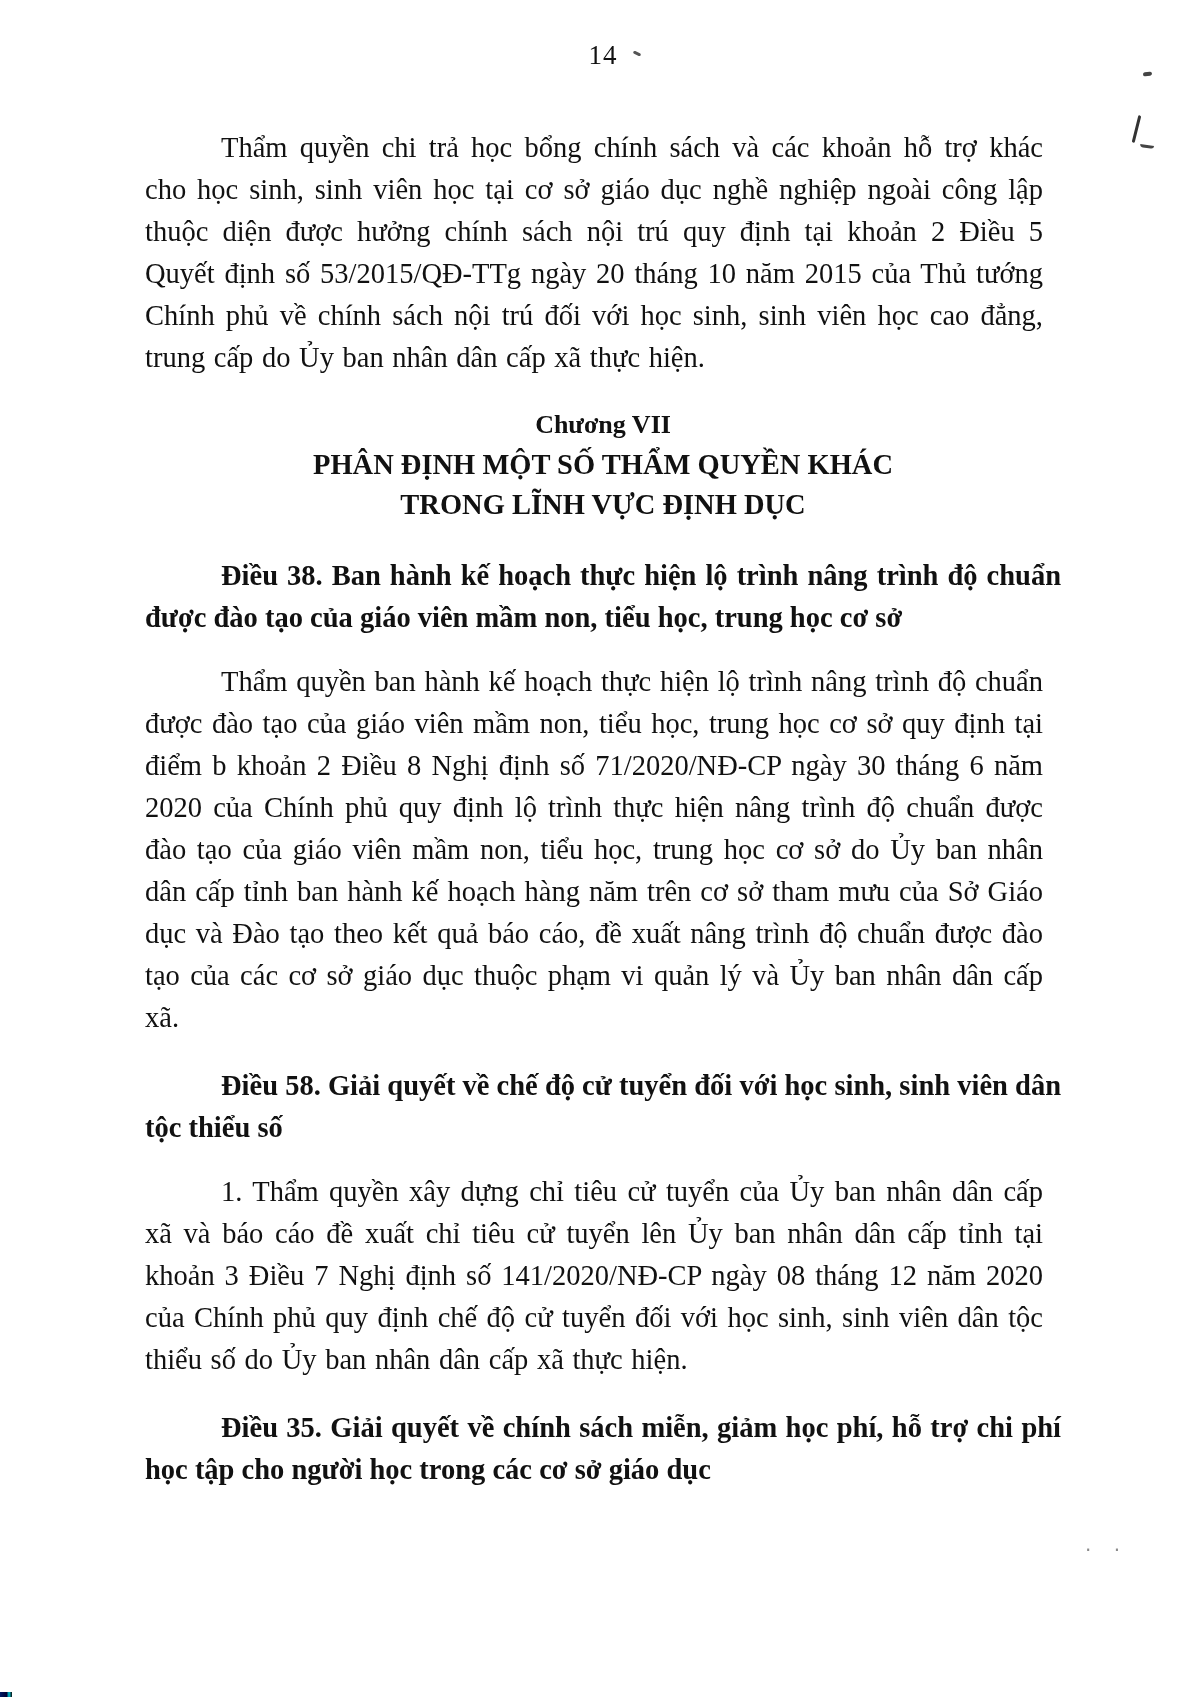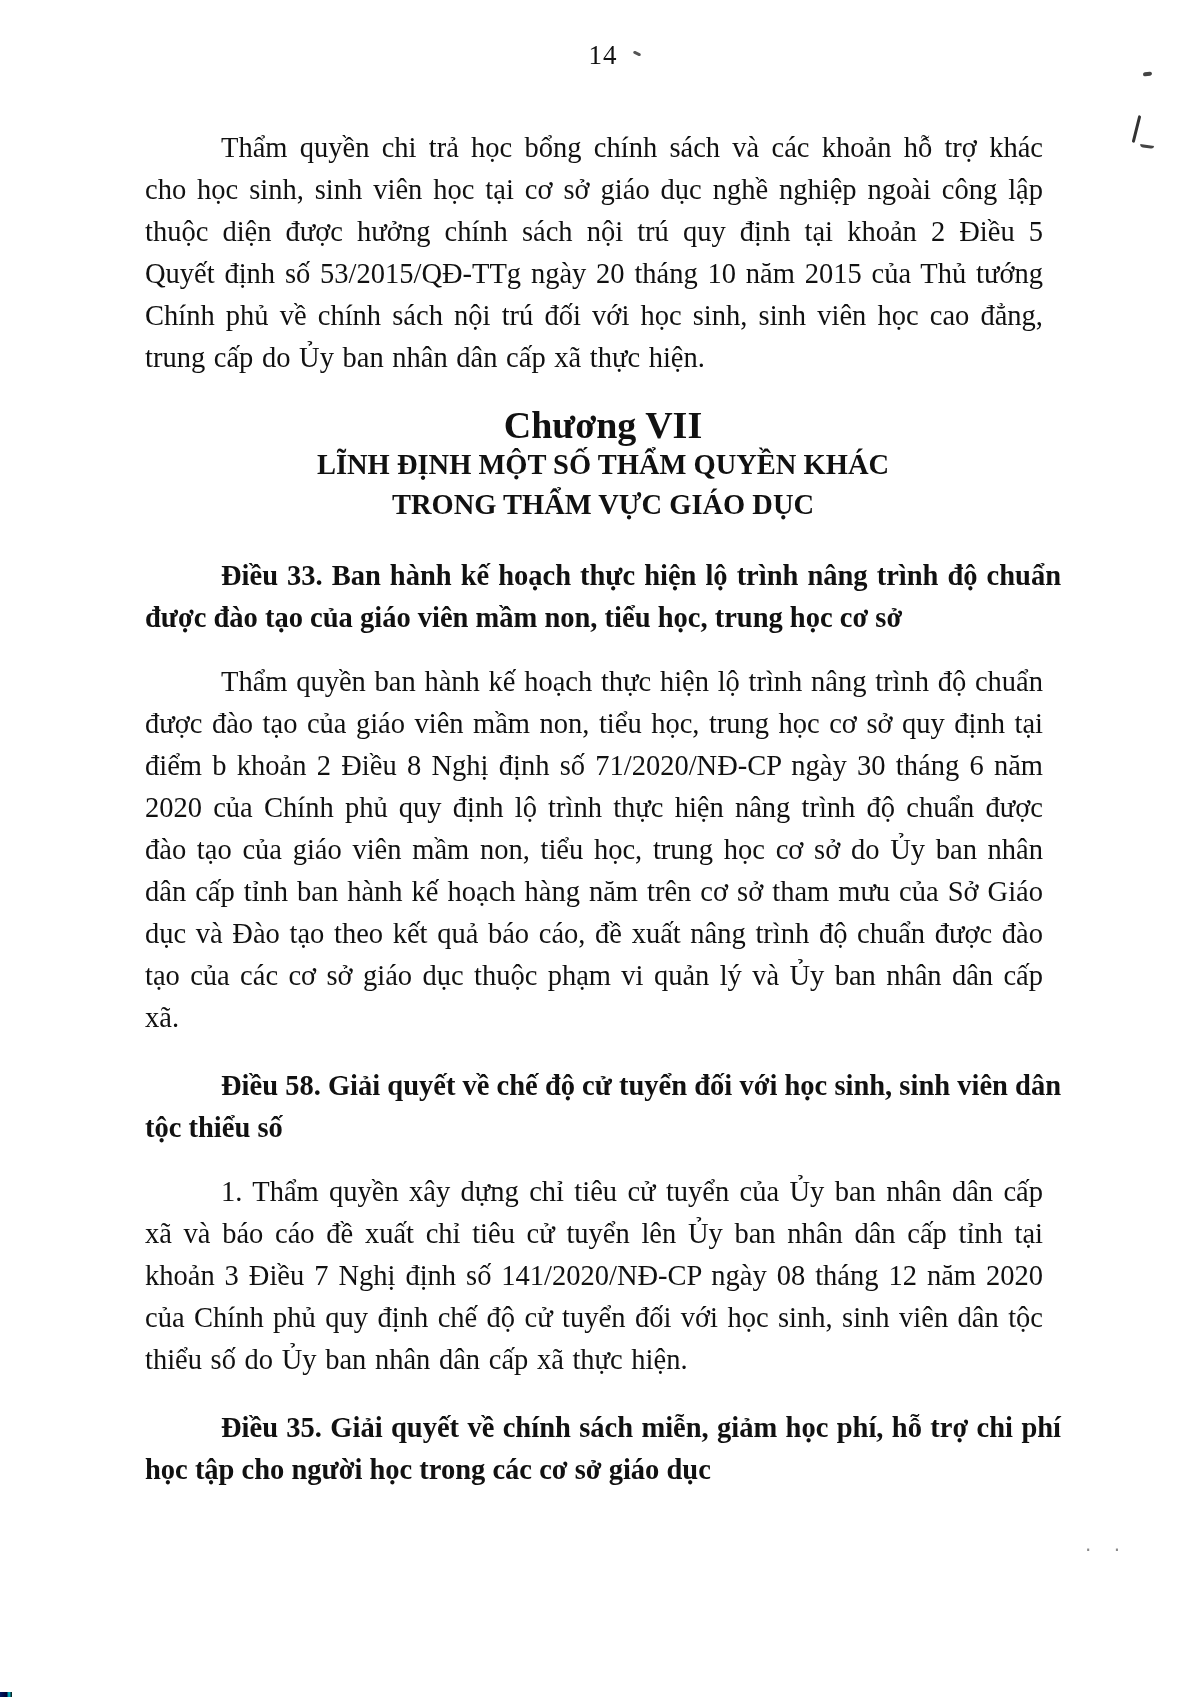--- a/index.html
+++ b/index.html
@@ -44,21 +44,21 @@
     margin: 0 18px 26px 0;
     word-spacing: 1.5px;
     font-family: Liberation Serif, serif;
   }
   .chapter-block {
     text-align: center;
     font-weight: bold;
     margin: 8px 0 30px 0;
   }
   .chapter-label {
-    font-size: 38px;
+    font-size: 26px;
     line-height: 40px;
   }
   .chapter-title {
     font-size: 28.5px;
     line-height: 40px;
   }
 
   
   .artifact {
     position: absolute;
@@ -113,25 +113,25 @@
 
   <div class="content">
 
     <div class="page-number">14</div>
 
 
     <p class="body-para">Thẩm quyền chi trả học bổng chính sách và các khoản hỗ trợ khác cho học sinh, sinh viên học tại cơ sở giáo dục nghề nghiệp ngoài công lập thuộc diện được hưởng chính sách nội trú quy định tại khoản 2 Điều 5 Quyết định số 53/2015/QĐ-TTg ngày 20 tháng 10 năm 2015 của Thủ tướng Chính phủ về chính sách nội trú đối với học sinh, sinh viên học cao đẳng, trung cấp do Ủy ban nhân dân cấp xã thực hiện.</p>
 
     <div class="chapter-block">
       <div class="chapter-label">Chương VII</div>
-      <div class="chapter-title">LĨNH ĐỊNH MỘT SỐ THẨM QUYỀN KHÁC</div>
-      <div class="chapter-title">TRONG THẨM VỰC GIÁO DỤC</div>
+      <div class="chapter-title">PHÂN ĐỊNH MỘT SỐ THẨM QUYỀN KHÁC</div>
+      <div class="chapter-title">TRONG LĨNH VỰC ĐỊNH DỤC</div>
     </div>
 
-    <p class="article-heading">Điều 33. Ban hành kế hoạch thực hiện lộ trình nâng trình độ chuẩn được đào tạo của giáo viên mầm non, tiểu học, trung học cơ sở</p>
+    <p class="article-heading">Điều 38. Ban hành kế hoạch thực hiện lộ trình nâng trình độ chuẩn được đào tạo của giáo viên mầm non, tiểu học, trung học cơ sở</p>
 
     <p class="body-para">Thẩm quyền ban hành kế hoạch thực hiện lộ trình nâng trình độ chuẩn được đào tạo của giáo viên mầm non, tiểu học, trung học cơ sở quy định tại điểm b khoản 2 Điều 8 Nghị định số 71/2020/NĐ-CP ngày 30 tháng 6 năm 2020 của Chính phủ quy định lộ trình thực hiện nâng trình độ chuẩn được đào tạo của giáo viên mầm non, tiểu học, trung học cơ sở do Ủy ban nhân dân cấp tỉnh ban hành kế hoạch hàng năm trên cơ sở tham mưu của Sở Giáo dục và Đào tạo theo kết quả báo cáo, đề xuất nâng trình độ chuẩn được đào tạo của các cơ sở giáo dục thuộc phạm vi quản lý và Ủy ban nhân dân cấp xã.</p>
 
     <p class="article-heading">Điều 58. Giải quyết về chế độ cử tuyển đối với học sinh, sinh viên dân tộc thiểu số</p>
 
     <p class="body-para">1. Thẩm quyền xây dựng chỉ tiêu cử tuyển của Ủy ban nhân dân cấp xã và báo cáo đề xuất chỉ tiêu cử tuyển lên Ủy ban nhân dân cấp tỉnh tại khoản 3 Điều 7 Nghị định số 141/2020/NĐ-CP ngày 08 tháng 12 năm 2020 của Chính phủ quy định chế độ cử tuyển đối với học sinh, sinh viên dân tộc thiểu số do Ủy ban nhân dân cấp xã thực hiện.</p>
 
 
     <p class="article-heading">Điều 35. Giải quyết về chính sách miễn, giảm học phí, hỗ trợ chi phí học tập cho người học trong các cơ sở giáo dục</p>
 

